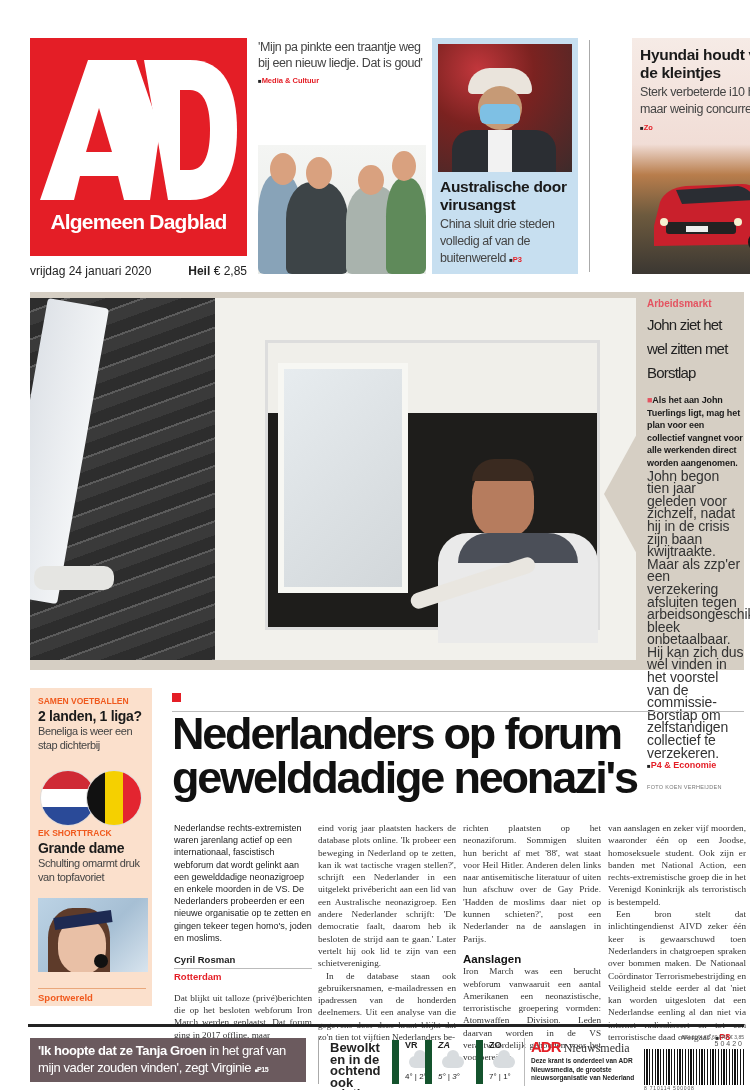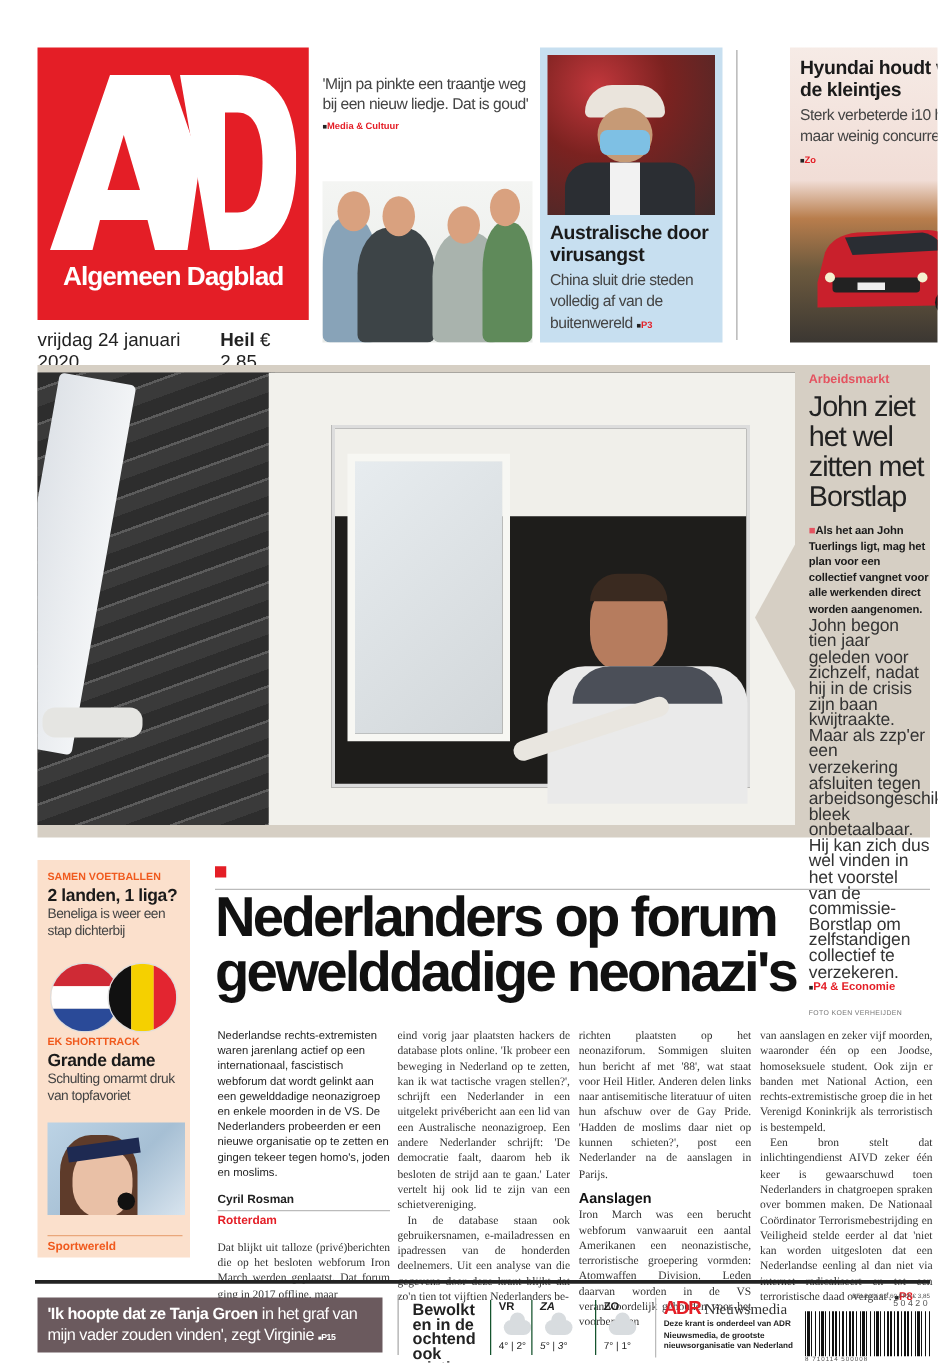--- a/index.html
+++ b/index.html
@@ -3,28 +3,28 @@
 <meta charset="utf-8">
 <style>
   * { box-sizing: border-box; margin: 0; padding: 0; }
   body { width: 750px; height: 1090px; background: #fff; font-family: "Liberation Sans", sans-serif; color: #1a1a1a; position: relative; overflow: hidden; }
   .abs { position: absolute; }
 
   
   .logo { left: 30px; top: 38px; width: 217px; height: 218px; background: #e41e26; }
   .logo-ad { position: absolute; left: 10px; top: 22px; width: 197px; height: 140px; }
   .logo-name { position: absolute; left: 0; right: 0; top: 172px; text-align: center; color: #fff; font-weight: bold; font-size: 21px; letter-spacing: -0.8px; }
-  .dateline { left: 30px; top: 264px; width: 217px; font-size: 15px; display: flex; justify-content: flex-end; color: #222; }
+  .dateline { left: 30px; top: 264px; width: 217px; font-size: 12px; display: flex; justify-content: space-between; color: #222; }
   .dateline .price { font-weight: bold; }
   .dateline .price span { font-weight: normal; }
 
   
   .t1 { left: 258px; top: 38px; width: 168px; height: 236px; }
   .t1 h2 { font-size: 16px; line-height: 18px; font-weight: bold; letter-spacing: -0.3px; }
-  .t1 p { font-size: 12.5px; line-height: 16px; color: #444; margin-top: 21px; letter-spacing: -0.4px; }
+  .t1 p { font-size: 12.5px; line-height: 16px; color: #444; margin-top: 1px; letter-spacing: -0.4px; }
   .ref { font-size: 7.5px; font-weight: bold; color: #e41e26; letter-spacing: 0; }
   .ref::before { content: "\25A0 "; color: #222; font-size: 6px; }
   .photo-band { position: absolute; left: 0; top: 107px; width: 168px; height: 129px; background: linear-gradient(180deg, #f4f5f3 0%, #e8ebe8 100%); overflow: hidden; }
   .person { position: absolute; bottom: 0; border-radius: 40% 40% 6px 6px; }
   .head { position: absolute; border-radius: 50%; background: #d9a17f; }
 
   
   .t2 { left: 432px; top: 38px; width: 146px; height: 236px; background: #c7dff0; }
   .t2 .img { position: absolute; left: 6px; top: 6px; width: 134px; height: 128px; background: radial-gradient(circle at 30% 20%, #c2373c 0%, #7b2220 40%, #3d2b2b 100%); overflow: hidden; }
   .t2 h2 { position: absolute; left: 8px; top: 140px; font-size: 15.5px; line-height: 18px; font-weight: bold; letter-spacing: -0.3px; width: 135px; }
@@ -43,21 +43,21 @@
   .hero-photo { position: absolute; left: 0; top: 6px; width: 606px; height: 362px; overflow: hidden; background: #4a4a4a; }
   .roof { position: absolute; left: 0; top: 0; width: 190px; height: 362px; background: repeating-linear-gradient(160deg, #2d2d2d 0 12px, #5b5b5b 12px 14px, #3a3a3a 14px 26px); }
   .window-frame { position: absolute; left: 185px; top: 0; width: 421px; height: 362px; background: #f2f1ec; }
   .window-inner { position: absolute; left: 50px; top: 42px; width: 335px; height: 290px; background: #1e1d1b; border: 3px solid #ddd; }
   .window-sash { position: absolute; left: 10px; top: 20px; width: 130px; height: 230px; background: linear-gradient(135deg, #e7ecef 0%, #d2d7da 100%); border: 6px solid #f7f7f3; }
   .man { position: absolute; left: 170px; top: 120px; width: 160px; height: 175px; }
   .legs { position: absolute; left: 18px; top: 0; width: 62px; height: 300px; background: linear-gradient(90deg, #dfe3e8, #f2f4f6); transform: rotate(10deg); transform-origin: top left; border-radius: 4px; }
   .chevron { position: absolute; left: 574px; top: 140px; width: 0; height: 0; border-top: 62px solid transparent; border-bottom: 62px solid transparent; border-right: 34px solid #d6cfc4; }
   .side { position: absolute; left: 617px; top: 6px; width: 97px; }
   .side .kicker { font-size: 10px; font-weight: bold; color: #e45360; }
-  .side h2 { font-size: 23px; line-height: 24px; font-weight: normal; letter-spacing: -0.8px; color: #222; margin-top: 4px; }
+  .side h2 { font-size: 15px; line-height: 24px; font-weight: normal; letter-spacing: -0.8px; color: #222; margin-top: 4px; }
   .side .lead { font-size: 9px; line-height: 12.6px; font-weight: bold; margin-top: 9px; letter-spacing: -0.1px; }
   .side .lead::before { content: "\25A0 "; color: #e45360; }
   .side .body { font-size: 14px; line-height: 12.6px; color: #333; letter-spacing: -0.1px; }
   .side .pref { font-size: 9px; font-weight: bold; color: #e41e26; margin-top: 1px; }
   .side .pref::before { content: "\25A0 "; color: #222; font-size: 6px; }
   .side .credit { font-size: 5.5px; color: #777; margin-top: 14px; letter-spacing: 0.3px; }
 
   
   .sports { left: 30px; top: 688px; width: 122px; height: 318px; background: #fbe0cc; }
   .sports .kick { font-size: 8.5px; font-weight: bold; color: #f05a1e; }
@@ -84,21 +84,21 @@
 
   
   .bottom-rule { left: 28px; top: 1024px; width: 716px; height: 3px; background: #222; }
   .quote-box { left: 30px; top: 1038px; width: 276px; height: 44px; background: #6b5a5e; color: #fff; padding: 4px 8px; font-size: 13px; line-height: 17px; letter-spacing: -0.4px; }
   .quote-box b { font-weight: bold; }
   .quote-box .qref { font-size: 7px; font-weight: bold; }
   .quote-box .qref::before { content: "\25A0 "; font-size: 5px; }
   .weather-text { left: 330px; top: 1042px; width: 62px; font-size: 13px; line-height: 11.5px; font-weight: bold; color: #222; }
   .weather-text .wref { color: #e41e26; }
   .weather-text .wref::before { content: "\25A0 "; color: #222; font-size: 5px; }
-  .wday { position: absolute; top: 1040px; width: 40px; height: 44px; border-left: 1px solid #14532d; padding-left: 6px; }
+  .wday { position: absolute; top: 1040px; width: 40px; height: 44px; border-left: 7px solid #14532d; padding-left: 6px; }
   .wday .d { font-size: 9px; font-weight: bold; color: #222; }
   .cloud { display: block; width: 22px; height: 12px; margin: 6px 0 0 4px; background: #d8dcdf; border-radius: 8px; position: relative; }
   .cloud::before { content: ""; position: absolute; left: 5px; top: -6px; width: 12px; height: 12px; border-radius: 50%; background: #d8dcdf; }
   .wday .t { font-size: 8px; color: #222; margin-top: 4px; }
   .adr { left: 524px; top: 1038px; width: 120px; height: 48px; border-left: 1px solid #bbb; padding-left: 6px; }
   .adr .logo-adr { font-size: 15px; font-weight: bold; color: #e41e26; letter-spacing: -1px; }
   .adr .logo-adr span { font-family: "Liberation Serif", serif; font-weight: normal; color: #333; font-size: 12px; letter-spacing: 0; }
   .adr p { font-size: 6.5px; line-height: 8.5px; font-weight: bold; color: #222; margin-top: 1px; }
   .barcode { left: 644px; top: 1034px; width: 100px; height: 54px; }
   .barcode .prices { font-size: 5px; color: #555; text-align: right; }

